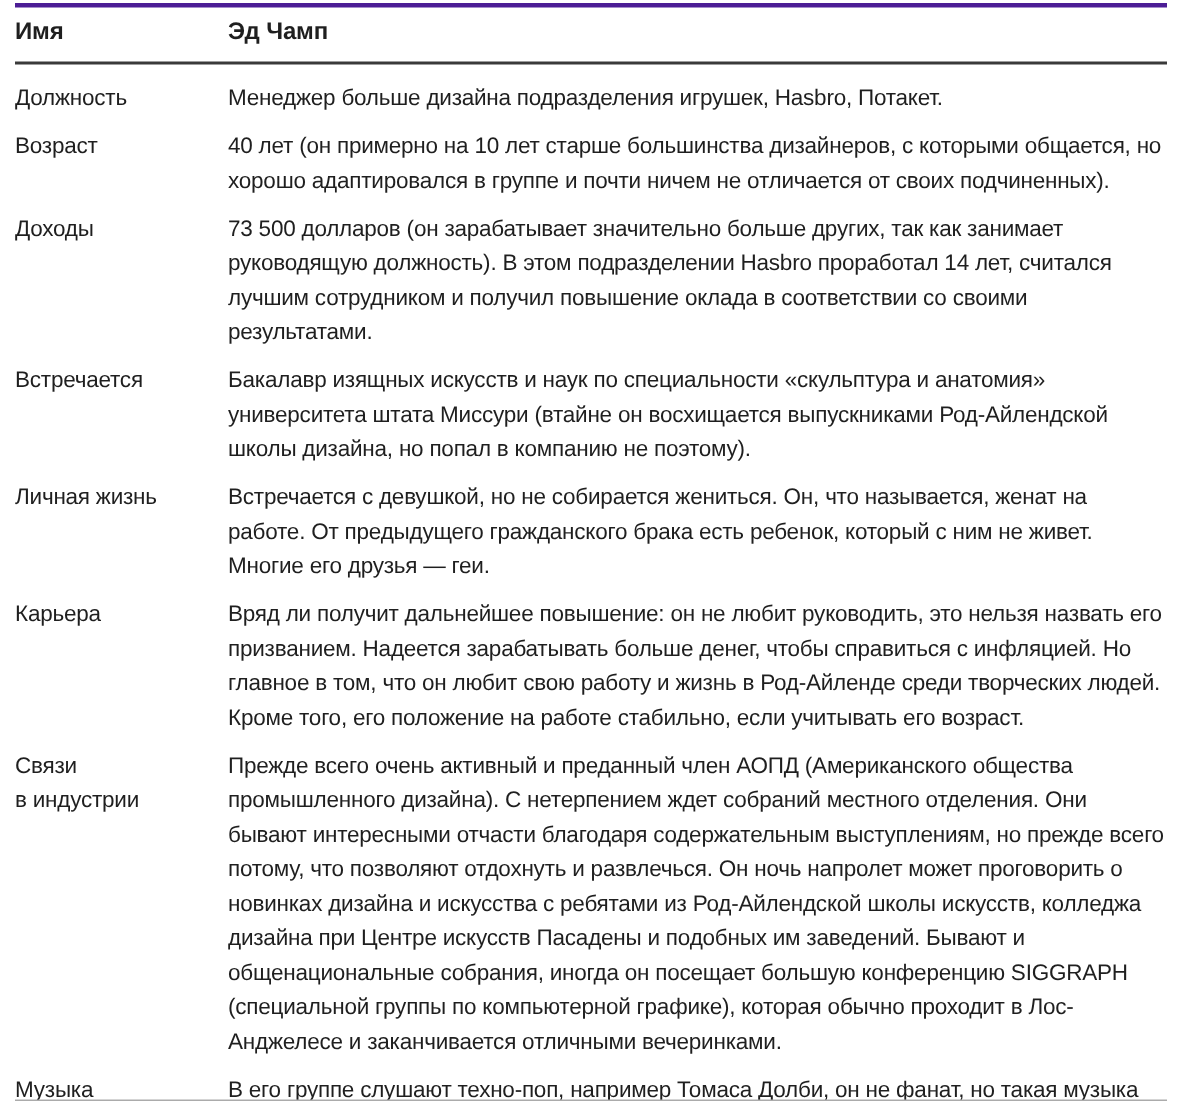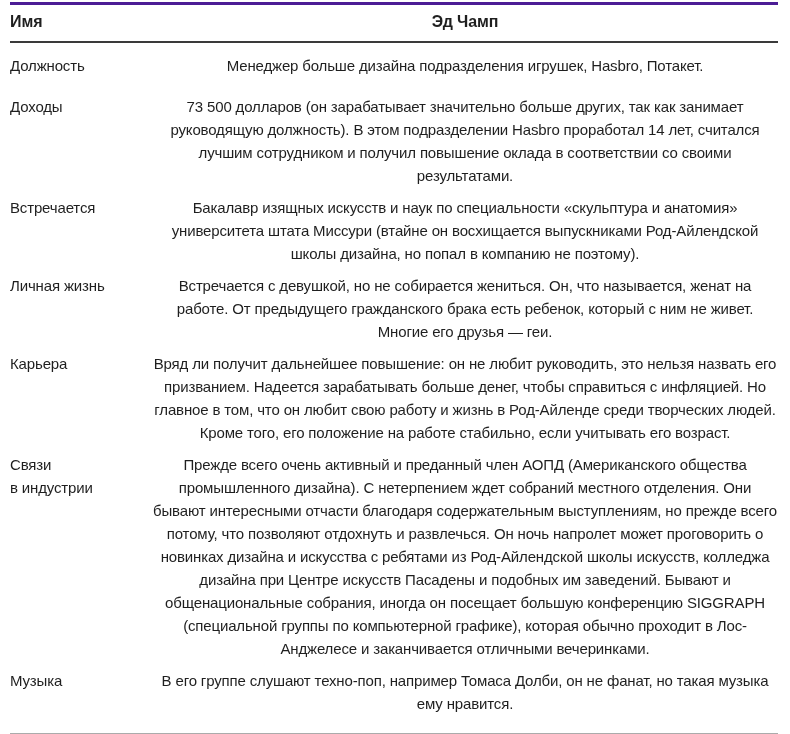--- a/index.html
+++ b/index.html
@@ -37,21 +37,21 @@
     margin-bottom: 9px;
     font-size: 15px;
     line-height: 23px;
     letter-spacing: -0.15px;
   }
   .label {
     white-space: pre-line;
     padding-right: 8px;
   }
   .value {
-    text-align: center;
+    text-align: left;
   }
   .bottom-rule {
     position: absolute;
     left: 10px;
     right: 12px;
     bottom: 0;
     border-top: 1px solid #ababab;
     height: 0;
   }
 </style>
@@ -66,20 +66,22 @@
   </div>
 
   <div class="rows">
 
     <div class="row">
       <div class="label">Должность</div>
       <div class="value">Менеджер больше дизайна подразделения игрушек, Hasbro, Потакет.</div>
     </div>
 
     <div class="row">
+      <div class="label">Возраст</div>
+      <div class="value">40 лет (он примерно на 10 лет старше большинства дизайнеров, с которыми общается, но хорошо адаптировался в группе и почти ничем не отличается от своих подчиненных).</div>
     </div>
 
     <div class="row">
       <div class="label">Доходы</div>
       <div class="value">73 500 долларов (он зарабатывает значительно больше других, так как занимает руководящую должность). В этом подразделении Hasbro проработал 14 лет, считался лучшим сотрудником и получил повышение оклада в соответствии со своими результатами.</div>
     </div>
 
     <div class="row">
       <div class="label">Встречается</div>
       <div class="value">Бакалавр изящных искусств и наук по специальности «скульптура и анатомия» университета штата Миссури (втайне он восхищается выпускниками Род-Айлендской школы дизайна, но попал в компанию не поэтому).</div>

